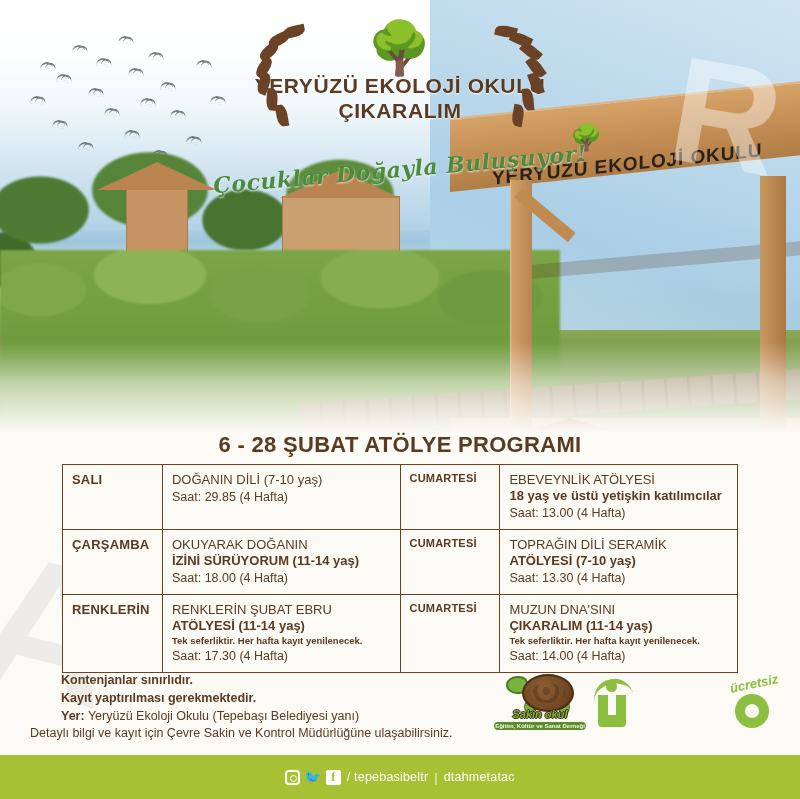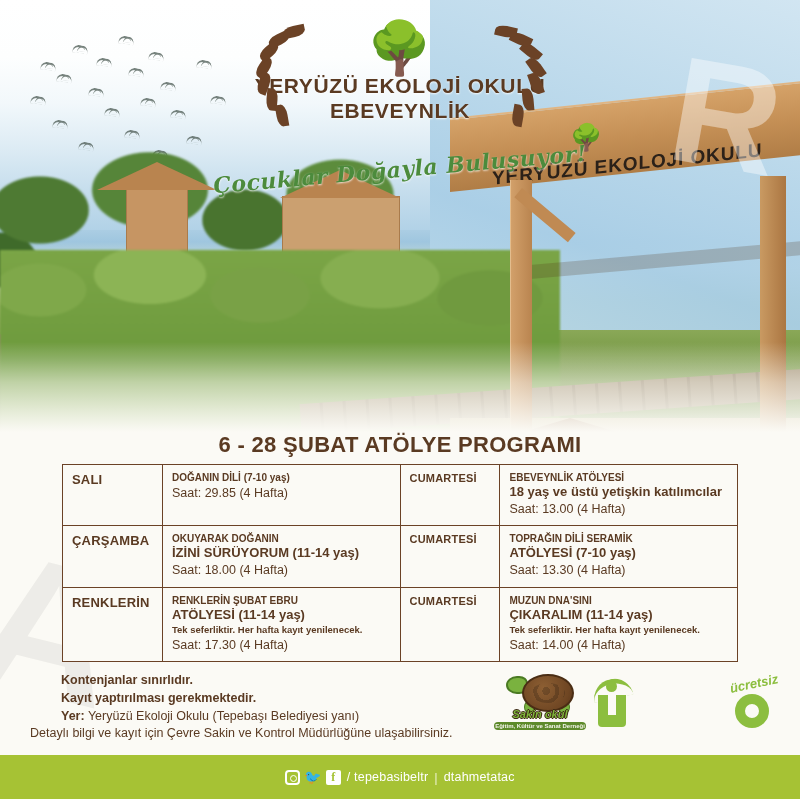--- a/index.html
+++ b/index.html
@@ -151,21 +151,21 @@
   .tbl-wrap { position:absolute; left:62px; top:464px; width:676px; z-index:5; }
   table { border-collapse: collapse; width:100%; background:#fbfaf5; }
   td {
     border:1.5px solid #6b4226; vertical-align:top;
     padding:7px 9px 8px 9px; color:#5a3a22;
   }
   .c-day { width:100px; font-size:13px; font-weight:bold; letter-spacing:.2px; }
   .c-act { width:238px; }
   .c-day2 { width:100px; font-size:11px; font-weight:bold; letter-spacing:.2px; }
   .c-act2 { width:238px; }
-  .act-name { font-size:10px; font-weight:bold; line-height:1.22; }
+  .act-name { font-size:13px; font-weight:normal; line-height:1.22; }
   .act-sub { font-size:13px; font-weight:bold; line-height:1.22; }
   .act-note { font-size:9.5px; font-weight:bold; line-height:1.3; margin-top:1px; }
   .act-time { font-size:12.5px; line-height:1.3; margin-top:1px; }
 
   
   .footer { position:absolute; left:0; top:672px; width:800px; height:80px; z-index:5; }
   .foot-text { position:absolute; left:30px; top:0px; color:#5a3a22; }
   .ft-l { font-size:12.5px; line-height:1.42; }
   .ft-b { font-weight:bold;padding-left:31px; }
   .ft-phone { font-size:13.5px; font-weight:bold; margin-top:14px; }
@@ -316,21 +316,21 @@
       <div class="wreath-leaf" style="right:18px;top:56px;transform:rotate(70deg);"></div>
       <div class="wreath-leaf" style="right:18px;top:40px;transform:rotate(55deg);"></div>
       <div class="wreath-leaf" style="right:23px;top:24px;transform:rotate(40deg);"></div>
       <div class="wreath-leaf" style="right:33px;top:12px;transform:rotate(25deg);"></div>
       <div class="wreath-leaf" style="right:48px;top:4px;transform:rotate(12deg);"></div>
       <div class="wreath-leaf" style="right:26px;top:72px;transform:rotate(85deg);"></div>
       <div class="wreath-leaf" style="right:36px;top:88px;transform:rotate(100deg);"></div>
 
       <div class="logo-tree">🌳</div>
       <div class="logo-title">YERYÜZÜ EKOLOJİ OKULU</div>
-      <div class="logo-title">EBEVEYNLİK</div>
+      <div class="logo-title">ÇIKARALIM</div>
     </div>
     <div class="logo-script">Çocuklar Doğayla Buluşuyor!</div>
   </div>
 
   <div class="prog-title">6 - 28 ŞUBAT ATÖLYE PROGRAMI</div>
 
   <div class="tbl-wrap">
     <table>
       <tbody>
         <tr>

